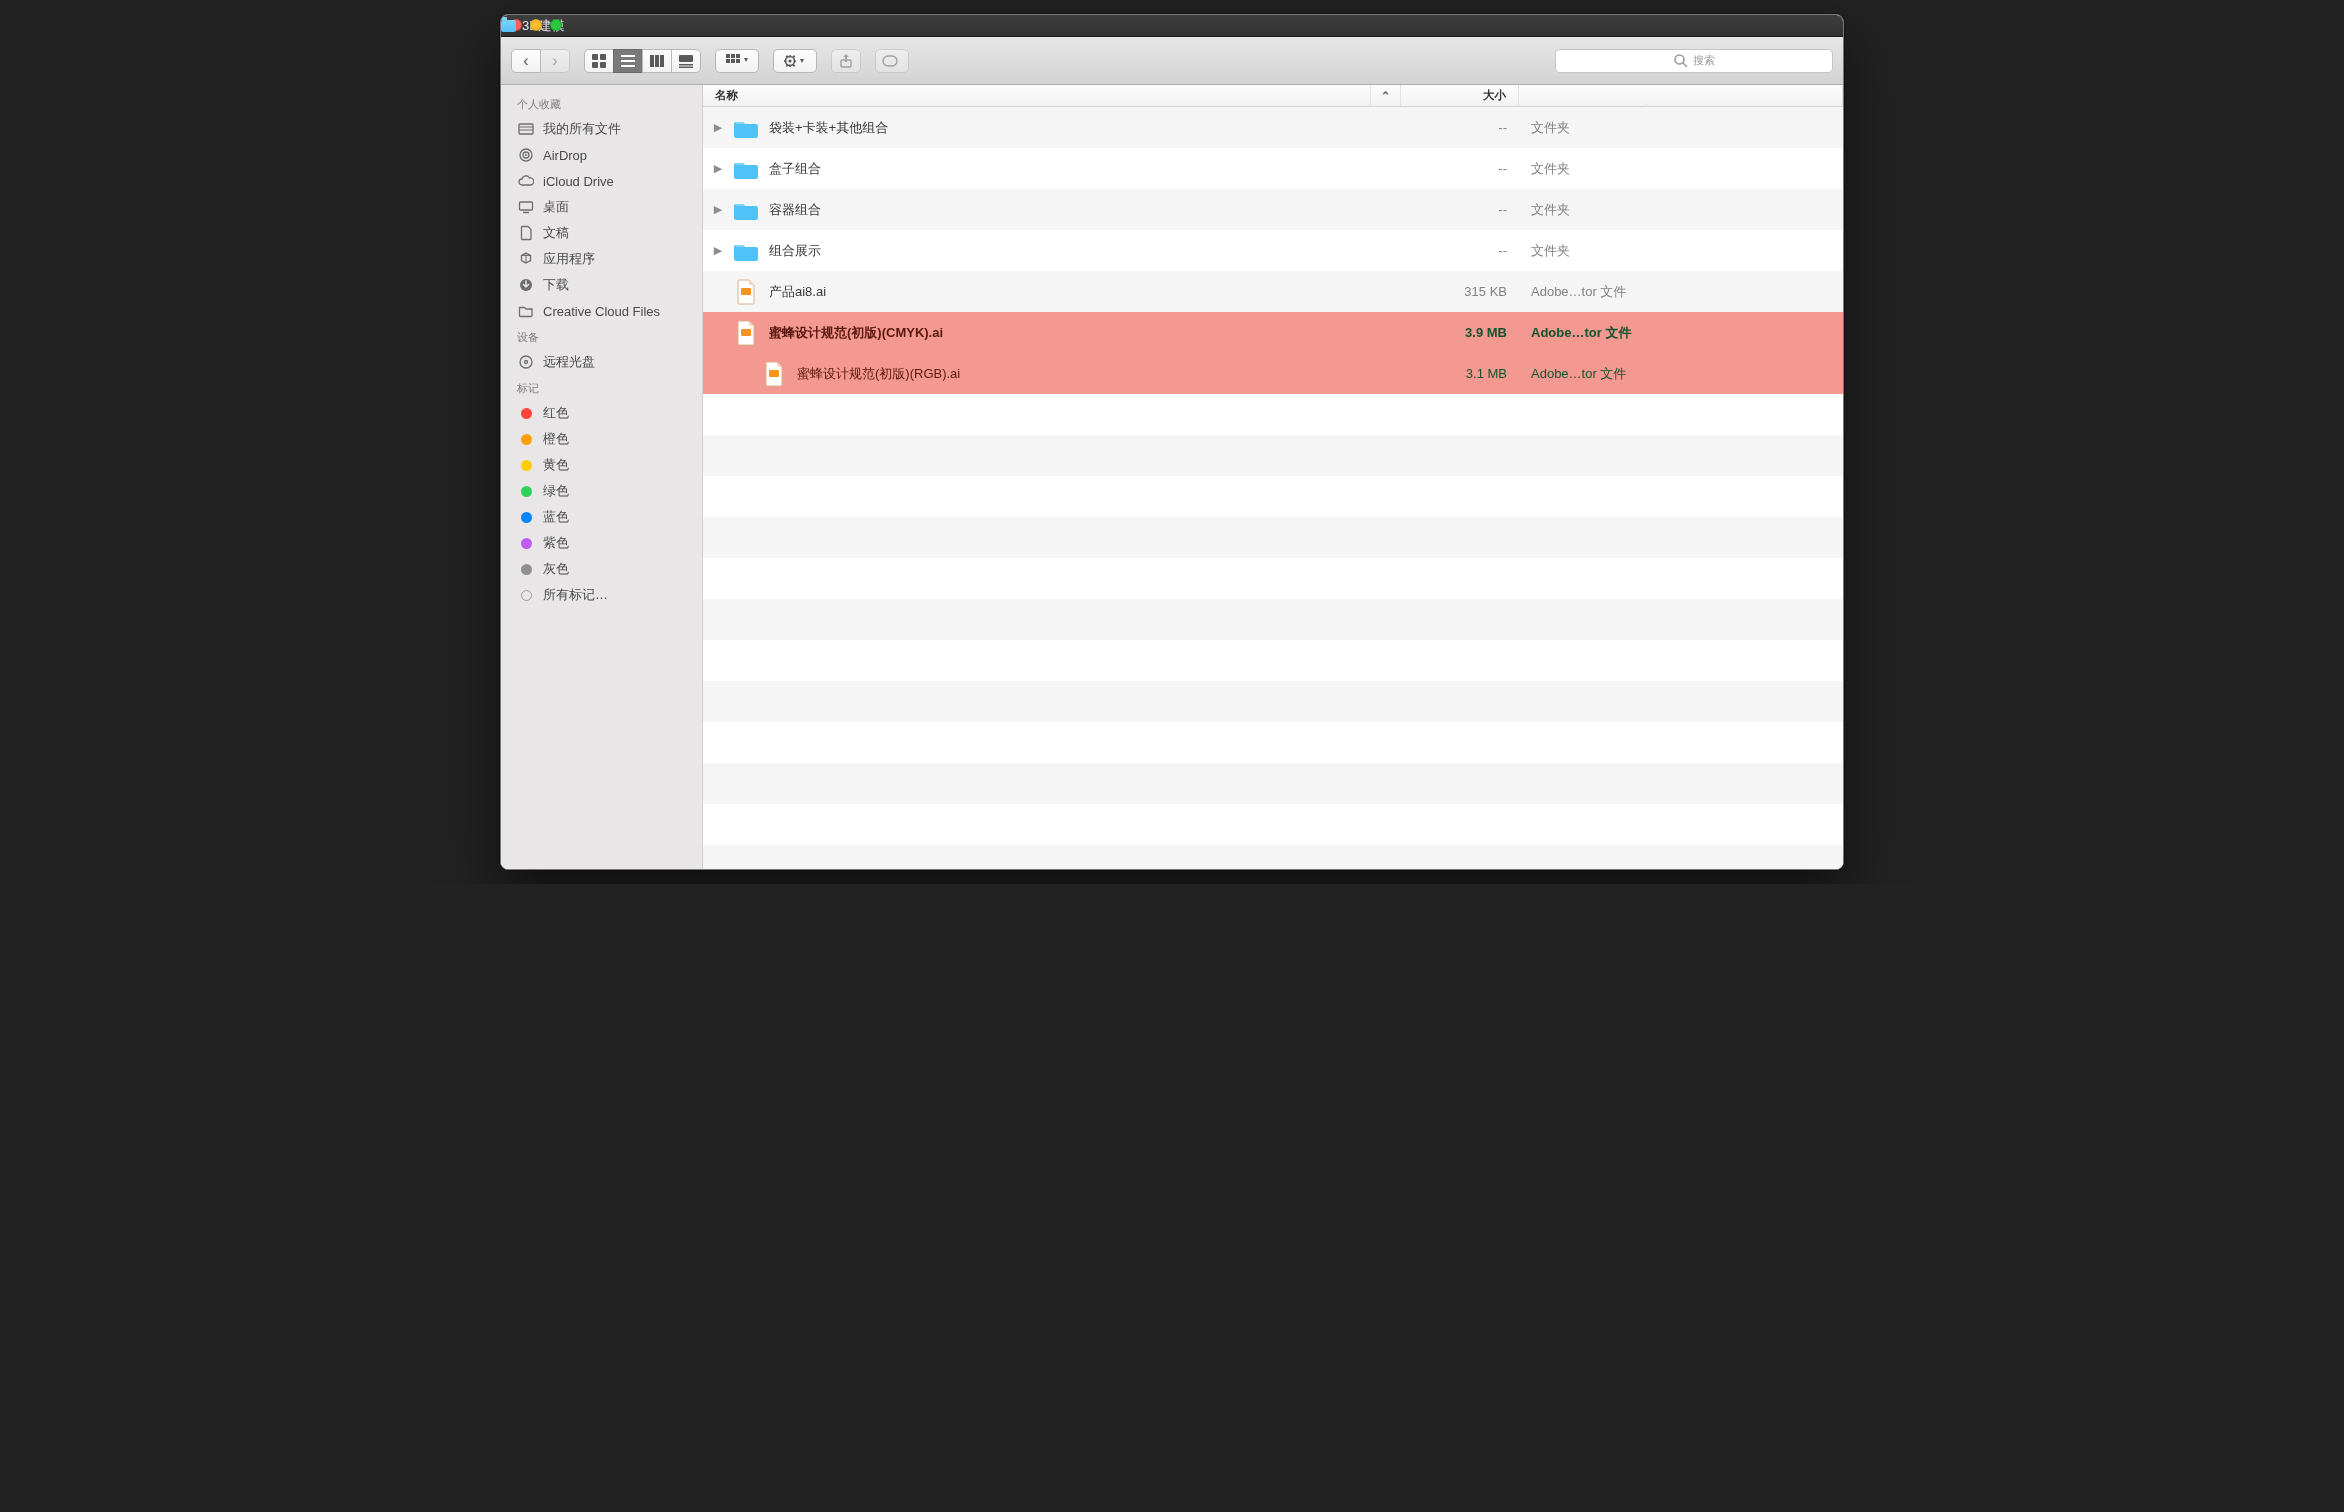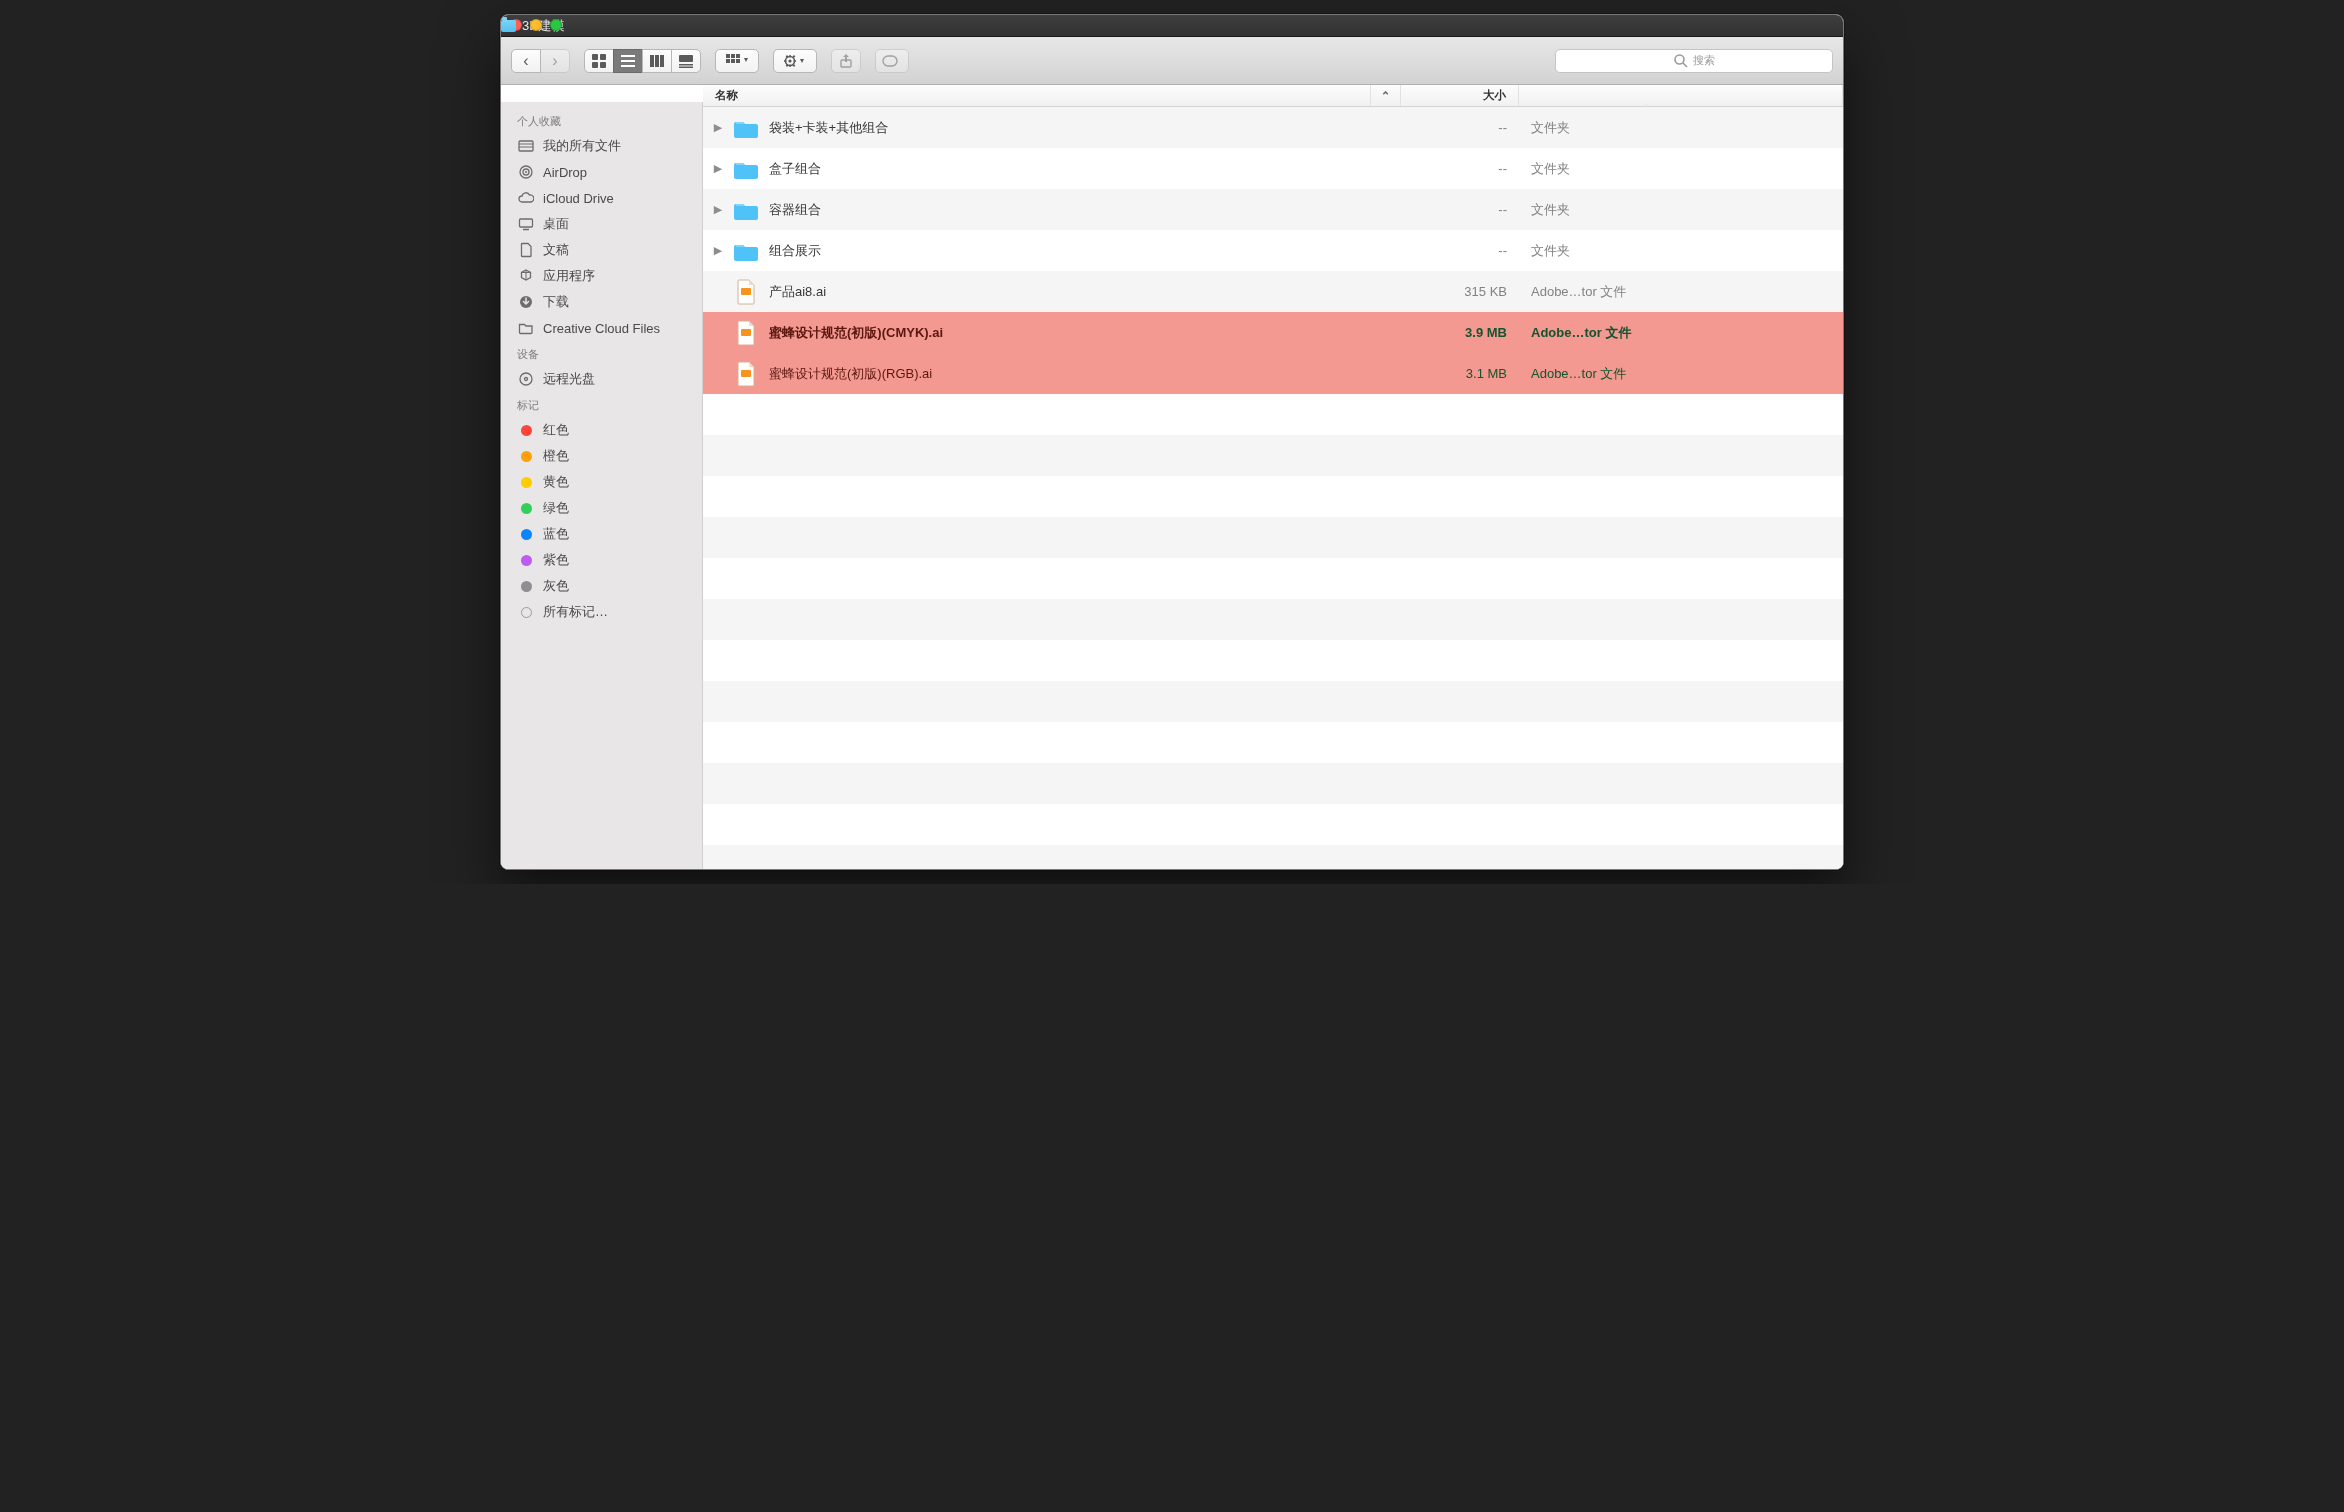--- a/index.html
+++ b/index.html
@@ -67,21 +67,20 @@
   
   .body { flex:1; display:flex; overflow:hidden; }
 
   
   .sidebar {
     width:202px; background:#e8e6e7;
     border-right:1px solid #cfcfcf;
     padding:6px 0 6px 0;
     font-size:13px; color:#4a4a4a;
     overflow:auto;
-    margin-top:17px;
   }
   .sb-heading{ padding:6px 10px 4px 16px; color:#7c7c7c; font-size:11px; }
   .sb-item{
     display:flex; align-items:center; gap:8px; padding:4px 10px 4px 16px; height:26px;
     cursor:default;
   }
   .sb-item .ic{ width:18px; display:flex; justify-content:center; color:#6d6d6d;}
   .sb-item .ic svg{width:16px;height:16px;fill:currentColor;}
   .tag-dot{width:11px;height:11px;border-radius:50%;}
   .tag-dot.red{background:#ff453a}.tag-dot.orange{background:#ff9f0a}
@@ -452,21 +451,21 @@
                   <use href="#svg-ai"></use>
                 </svg>
               </span>
               <span>蜜蜂设计规范(初版)(CMYK).ai</span>
             </div>
             <div style="flex: 1 1 0%;"></div>
             <div class="cell size" style="background: transparent;">3.9 MB</div>
             <div class="cell kind" style="background: transparent;">Adobe…tor 文件</div>
             <div class="cell extra" style="background: transparent;"></div>
           </div>
-          <div class="row hl" style="background: rgb(245, 245, 245);">
+          <div class="row hl" style="background: rgb(245, 245, 245); padding-left: 28px;">
             <div class="cell name" style="background: rgb(243, 153, 146); width: 412px; flex: 0 0 auto;">
               <span class="disclosure"></span>
               <span class="file-ic">
                 <svg viewBox="0 0 22 26">
                   <use href="#svg-ai"></use>
                 </svg>
               </span>
               <span>蜜蜂设计规范(初版)(RGB).ai</span>
             </div>
             <div style="flex: 1 1 0%;"></div>

